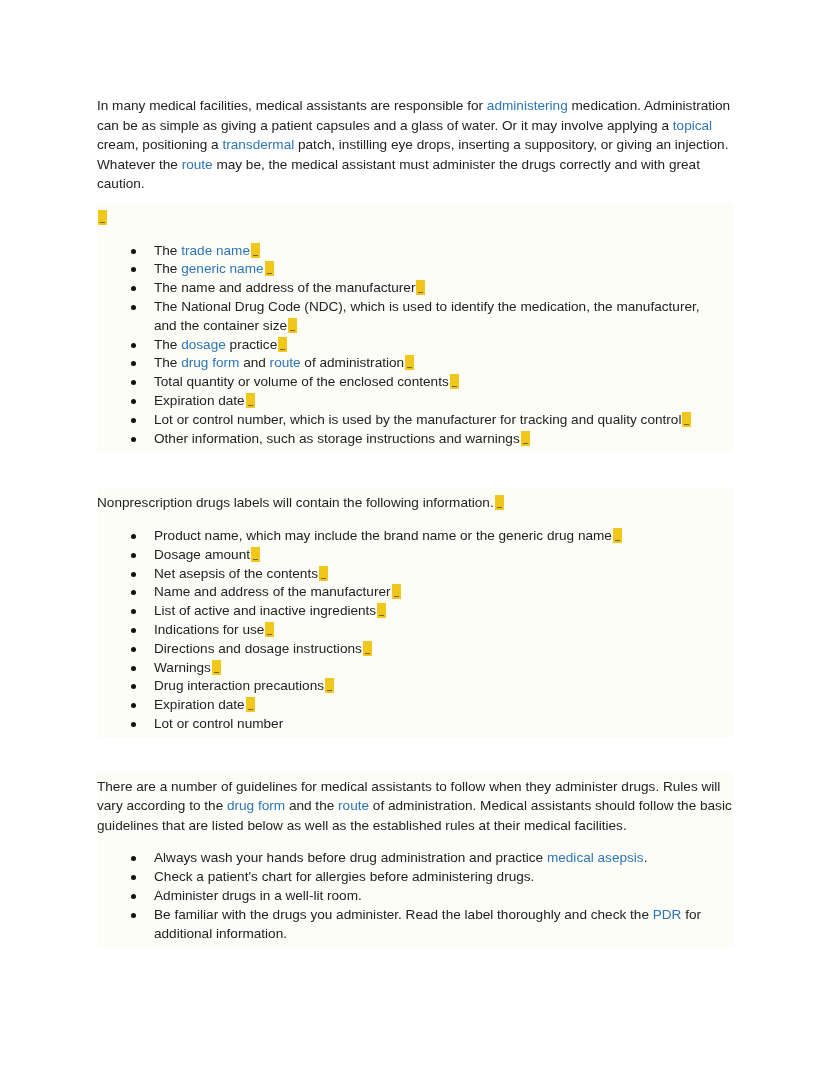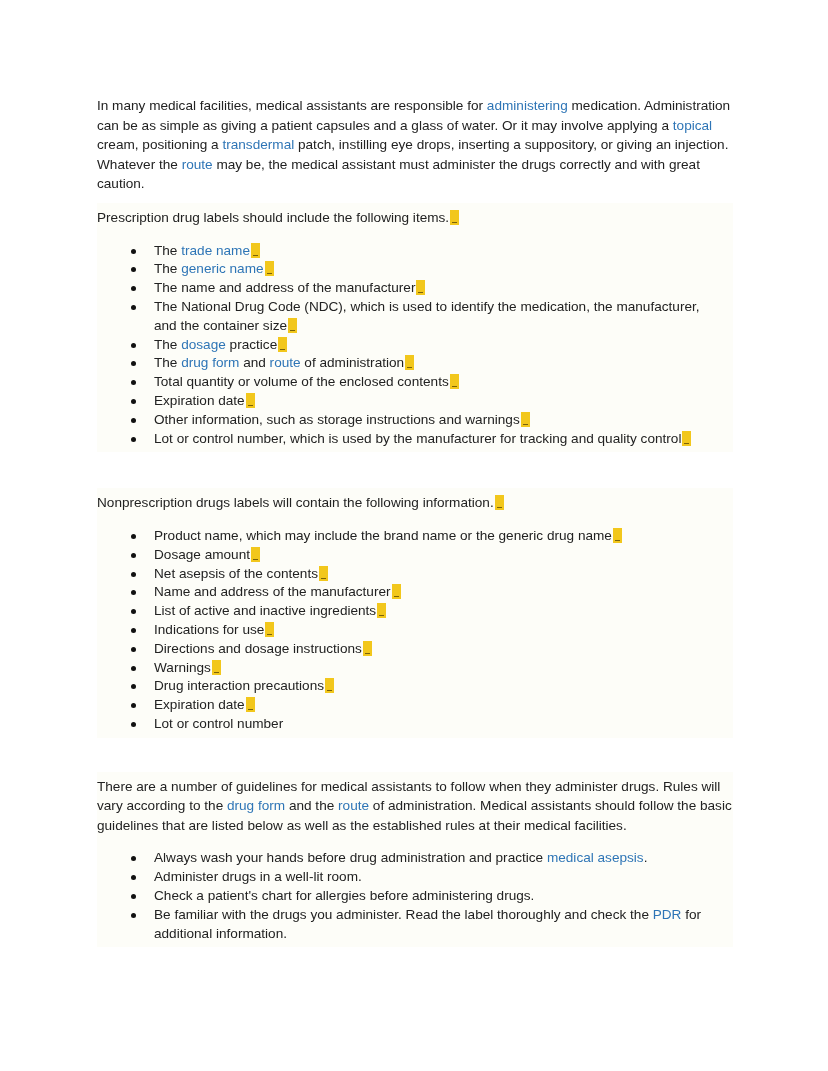--- a/index.html
+++ b/index.html
@@ -34,32 +34,32 @@
 </head>
 <body>
 
 <div class="page">
 
   <p class="para intro"><span>In many medical facilities, medical assistants are responsible for </span><a class="link">administering</a><span> medication. Administration can be as simple as giving a patient capsules and a glass of water. Or it may involve applying a </span><a class="link">topical</a><span> cream, positioning a </span><a class="link">transdermal</a><span> patch, instilling eye drops, inserting a suppository, or giving an injection. Whatever the </span><a class="link">route</a><span> may be, the medical assistant must administer the drugs correctly and with great caution.</span></p>
 
   <div class="gap1"></div>
 
   <div class="block">
-    <p class="para lead"><span>Prescription drug labels should include the following items.</span><span class="mark"></span></p>
+    <p class="para lead"><span class="mark"></span></p>
     <ul class="list">
       <li><span>The </span><a class="link">trade name</a><span class="mark"></span></li>
       <li><span>The </span><a class="link">generic name</a><span class="mark"></span></li>
       <li><span>The name and address of the manufacturer</span><span class="mark"></span></li>
       <li><span>The National Drug Code (NDC), which is used to identify the medication, the manufacturer, and the container size</span><span class="mark"></span></li>
       <li><span>The </span><a class="link">dosage</a><span> practice</span><span class="mark"></span></li>
       <li><span>The </span><a class="link">drug form</a><span> and </span><a class="link">route</a><span> of administration</span><span class="mark"></span></li>
       <li><span>Total quantity or volume of the enclosed contents</span><span class="mark"></span></li>
       <li><span>Expiration date</span><span class="mark"></span></li>
+      <li><span>Lot or control number, which is used by the manufacturer for tracking and quality control</span><span class="mark"></span></li>
       <li><span>Other information, such as storage instructions and warnings</span><span class="mark"></span></li>
-      <li><span>Lot or control number, which is used by the manufacturer for tracking and quality control</span><span class="mark"></span></li>
     </ul>
   </div>
 
   <div class="gap2"></div>
 
   <div class="block">
     <p class="para lead"><span>Nonprescription drugs labels will contain the following information.</span><span class="mark"></span></p>
     <ul class="list">
       <li><span>Product name, which may include the brand name or the generic drug name</span><span class="mark"></span></li>
       <li><span>Dosage amount</span><span class="mark"></span></li>
@@ -74,19 +74,19 @@
       <li><span>Lot or control number</span></li>
     </ul>
   </div>
 
   <div class="gap3"></div>
 
   <div class="block">
     <p class="para lead"><span>There are a number of guidelines for medical assistants to follow when they administer drugs. Rules will vary according to the </span><a class="link">drug form</a><span> and the </span><a class="link">route</a><span> of administration. Medical assistants should follow the basic guidelines that are listed below as well as the established rules at their medical facilities.</span></p>
     <ul class="list">
       <li><span>Always wash your hands before drug administration and practice </span><a class="link">medical asepsis</a><span>.</span></li>
+      <li><span>Check a patient's chart for allergies before administering drugs.</span></li>
       <li><span>Administer drugs in a well-lit room.</span></li>
-      <li><span>Check a patient's chart for allergies before administering drugs.</span></li>
       <li><span>Be familiar with the drugs you administer. Read the label thoroughly and check the </span><a class="link">PDR</a><span> for additional information.</span></li>
     </ul>
   </div>
 
 </div>
 
 </body></html>

